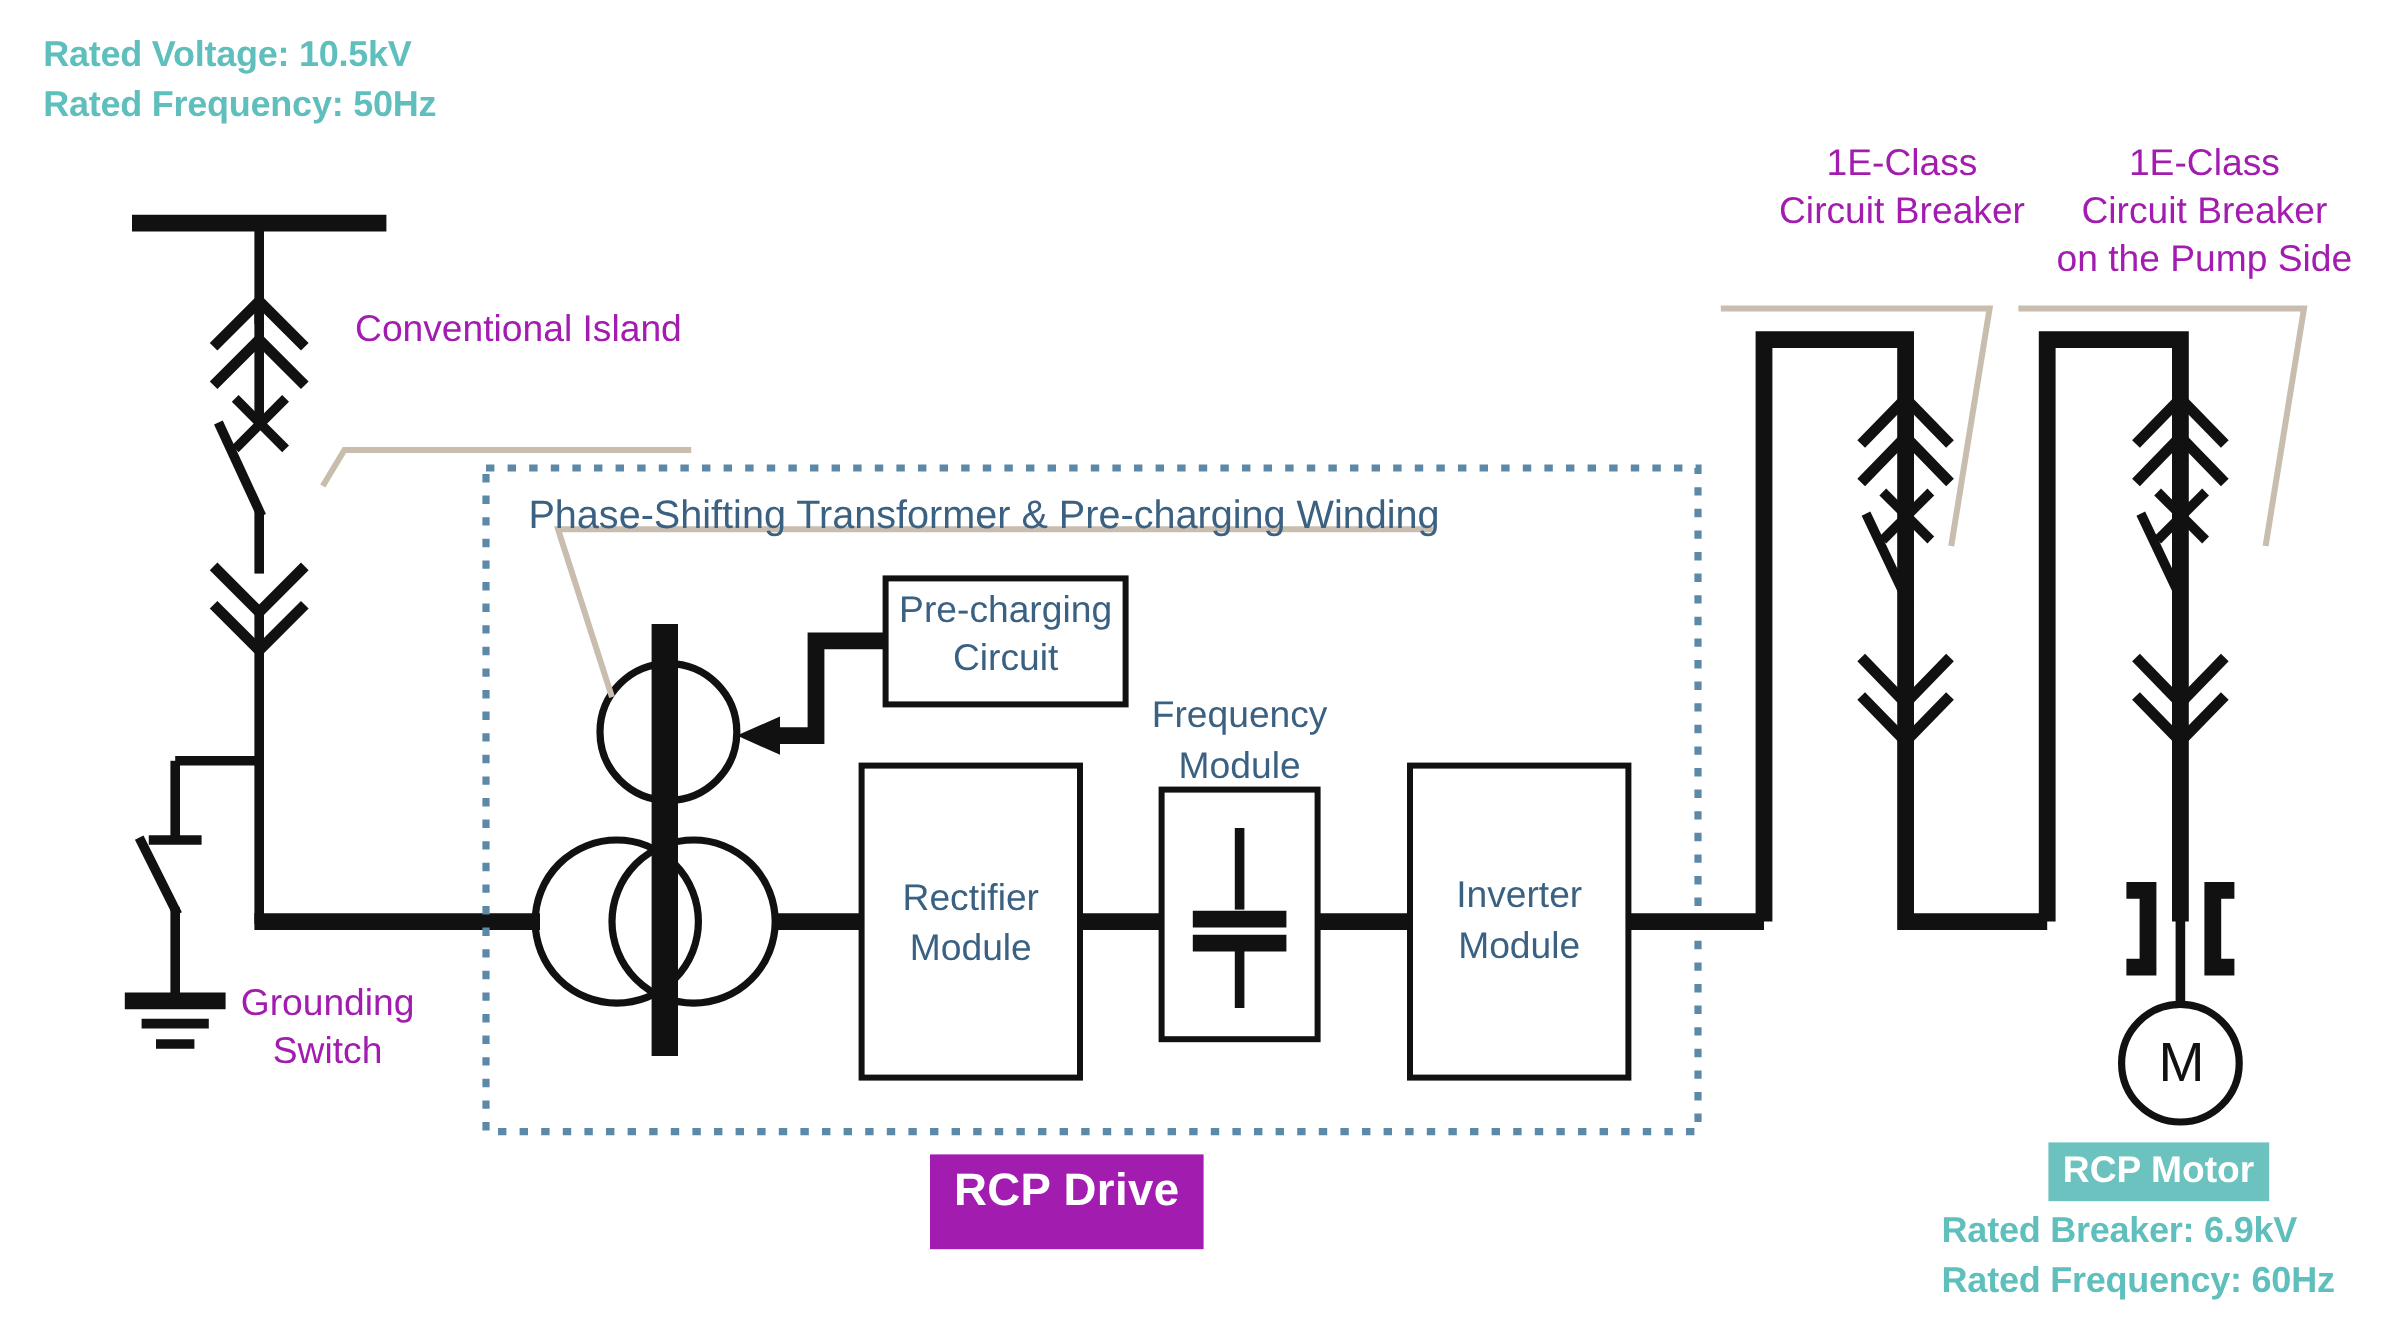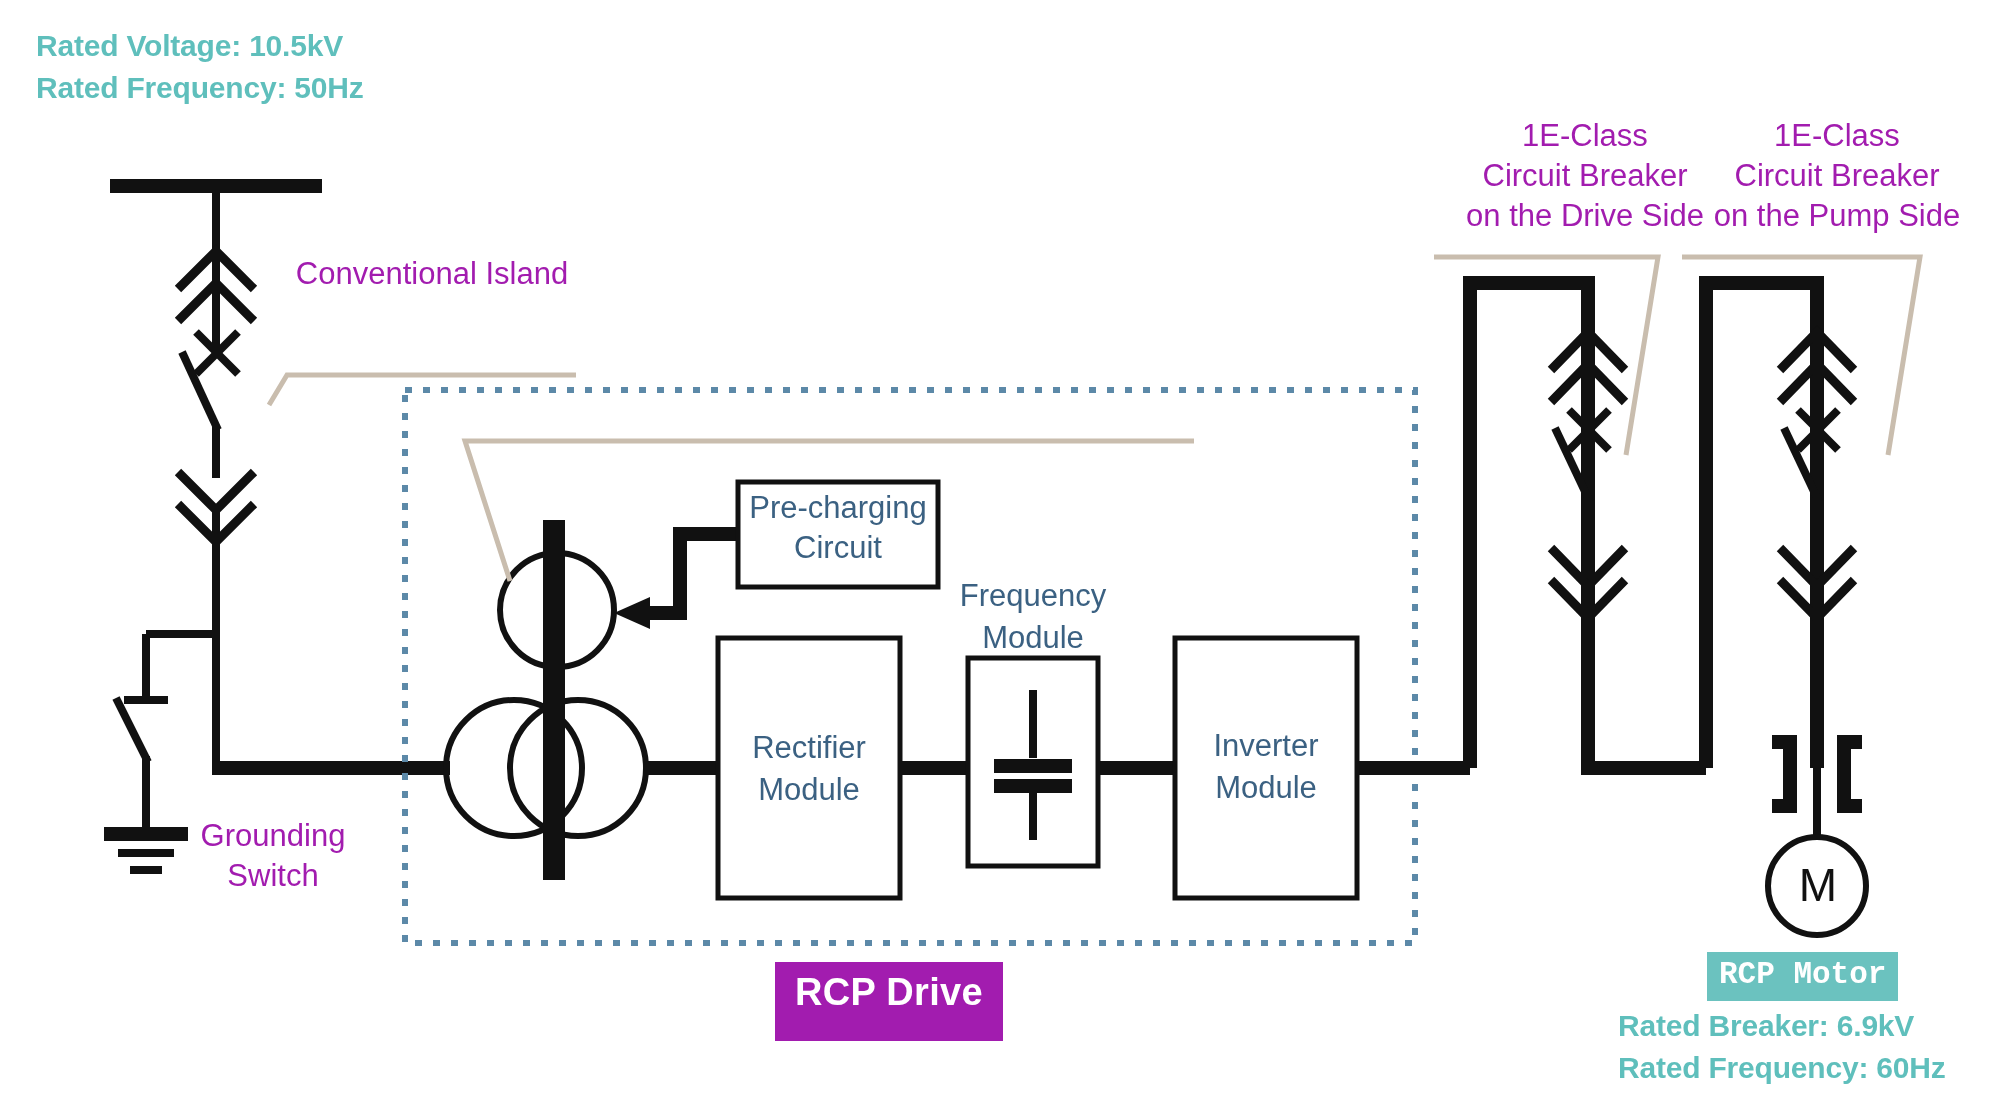--- a/index.html
+++ b/index.html
@@ -209,44 +209,44 @@
   <div class="lbl spec-text" style="left:36px; top:28px;">Rated Voltage: 10.5kV</div>
 
   <div class="lbl spec-text" style="left:36px; top:70px;">Rated Frequency: 50Hz</div>
 
 
   <div class="lbl blk-text" style="left:282px; top:256px; width:300px;">Conventional Island</div>
 
   <div class="lbl blk-text" style="left:188px; top:818px; width:170px;">Grounding</div>
   <div class="lbl blk-text" style="left:188px; top:858px; width:170px;">Switch</div>
 
+  <div class="lbl blue-text-lg" style="left:440px; top:410px; width:760px;">Phase-Shifting Transformer &amp; Pre-charging Winding</div>
 
   <div class="lbl blue-text" style="left:738px; top:490px; width:200px;">Pre-charging</div>
   <div class="lbl blue-text" style="left:738px; top:530px; width:200px;">Circuit</div>
 
   <div class="lbl blue-text" style="left:718px; top:730px; width:182px;">Rectifier</div>
   <div class="lbl blue-text" style="left:718px; top:772px; width:182px;">Module</div>
 
   <div class="lbl blue-text" style="left:943px; top:578px; width:180px;">Frequency</div>
   <div class="lbl blue-text" style="left:943px; top:620px; width:180px;">Module</div>
 
   <div class="lbl blue-text" style="left:1175px; top:728px; width:182px;">Inverter</div>
   <div class="lbl blue-text" style="left:1175px; top:770px; width:182px;">Module</div>
 
   <div class="lbl chip-blue" style="left:775px; top:962px;">RCP Drive</div>
 
   <div class="lbl blk-text" style="left:1400px; top:118px; width:370px;">1E-Class</div>
   <div class="lbl blk-text" style="left:1400px; top:158px; width:370px;">Circuit Breaker</div>
-  <div class="lbl blk-text" style="left:1400px; top:198px; width:370px;">on the Drive Side</div>
 
   <div class="lbl blk-text" style="left:1672px; top:118px; width:330px;">1E-Class</div>
   <div class="lbl blk-text" style="left:1672px; top:158px; width:330px;">Circuit Breaker</div>
   <div class="lbl blk-text" style="left:1672px; top:198px; width:330px;">on the Pump Side</div>
 
   <div class="lbl motor-letter" style="left:1768px; top:858px; width:100px;">M</div>
 
-  <div class="lbl chip-teal" style="left:1707px; top:952px;font-family:Liberation Mono, monospace;">RCP Motor</div>
+  <div class="lbl chip-teal" style="left:1707px; top:952px;">RCP Motor</div>
 
   <div class="lbl spec-text" style="left:1618px; top:1008px;">Rated Breaker: 6.9kV</div>
 
   <div class="lbl spec-text" style="left:1618px; top:1050px;">Rated Frequency: 60Hz</div>
 
 </div>
 
 </body></html>

